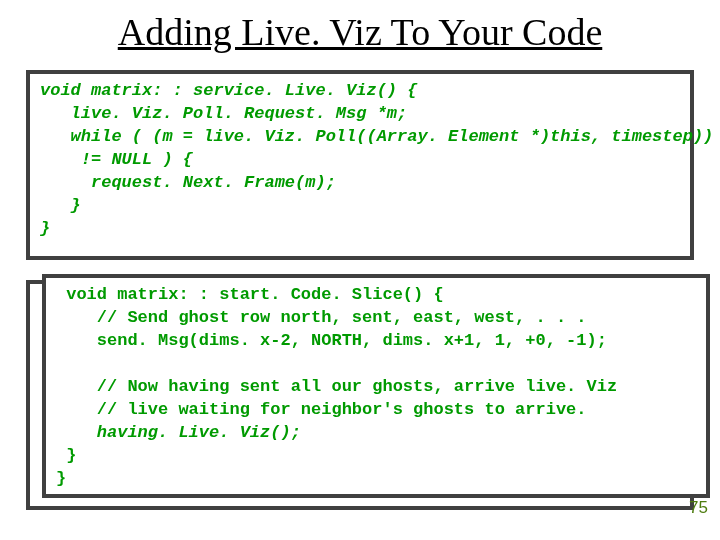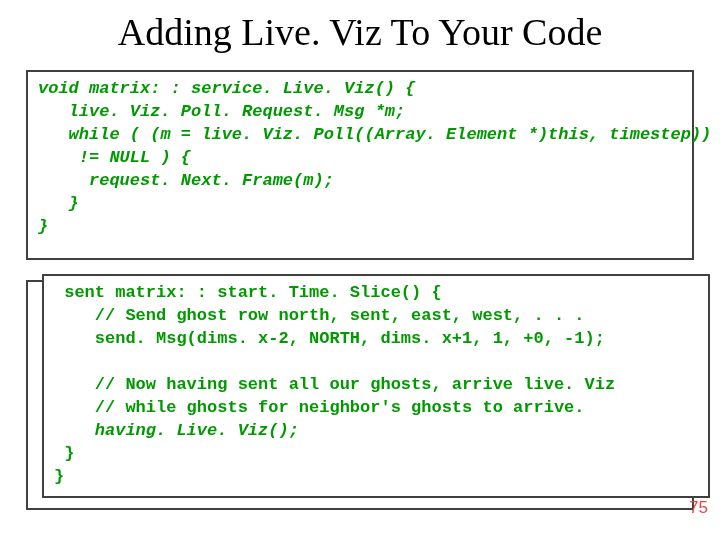--- a/index.html
+++ b/index.html
@@ -10,31 +10,32 @@
     background: #fff;
     font-family: "Times New Roman", Times, serif;
     position: relative;
     overflow: hidden;
   }
   .slide {
     width: 720px;
     height: 528px;
     position: relative;
     box-sizing: border-box;
+    text-decoration: underline;
   }
   .title {
     font-size: 38px;
     color: #000;
     text-align: center;
     padding: 10px 0 4px 0;
     font-family: "Times New Roman", Times, serif;
   }
   .codebox {
     position: absolute;
-    border: 2px solid #404040;
+    border: 4px solid #404040;
     background: #fff;
     box-sizing: border-box;
     padding: 6px 10px 6px 10px;
     font-family: "Courier New", Courier, monospace;
     font-weight: bold;
     font-size: 17px;
     line-height: 1.35;
     color: #009a00;
     white-space: pre;
   }
@@ -60,44 +61,44 @@
   }
   .box2b .ital {
     font-style: italic;
   }
   .pagenum {
     position: absolute;
     right: 12px;
     bottom: 10px;
     font-family: Arial, Helvetica, sans-serif;
     font-size: 17px;
-    color: #ef4444;
+    color: #4d7c0f;
   }
 </style>
 </head>
 <body>
 <div class="slide">
 
 <div class="title">Adding Live. Viz To Your Code</div>
 
 <div class="codebox box1"><span>void matrix: : service. Live. Viz() {</span>
 <span>   live. Viz. Poll. Request. Msg *m;</span>
 <span>   while ( (m = live. Viz. Poll((Array. Element *)this, timestep))</span>
 <span>    != NULL ) {</span>
 <span>     request. Next. Frame(m);</span>
 <span>   }</span>
 <span>}</span></div>
 
 <div class="codebox box2a"></div>
 
-<div class="codebox box2b"><span> sent matrix: : start. Time. Slice() {</span>
+<div class="codebox box2b"><span> void matrix: : start. Code. Slice() {</span>
 <span>    // Send ghost row north, sent, east, west, . . .</span>
 <span>    send. Msg(dims. x-2, NORTH, dims. x+1, 1, +0, -1);</span>
 <span></span>
 <span>    // Now having sent all our ghosts, arrive live. Viz</span>
-<span>    // while ghosts for neighbor's ghosts to arrive.</span>
+<span>    // live waiting for neighbor's ghosts to arrive.</span>
 <span class="ital">    having. Live. Viz();</span>
 <span> }</span>
 <span>}</span></div>
 
 <div class="pagenum">75</div>
 
 </div>
 
 </body></html>

